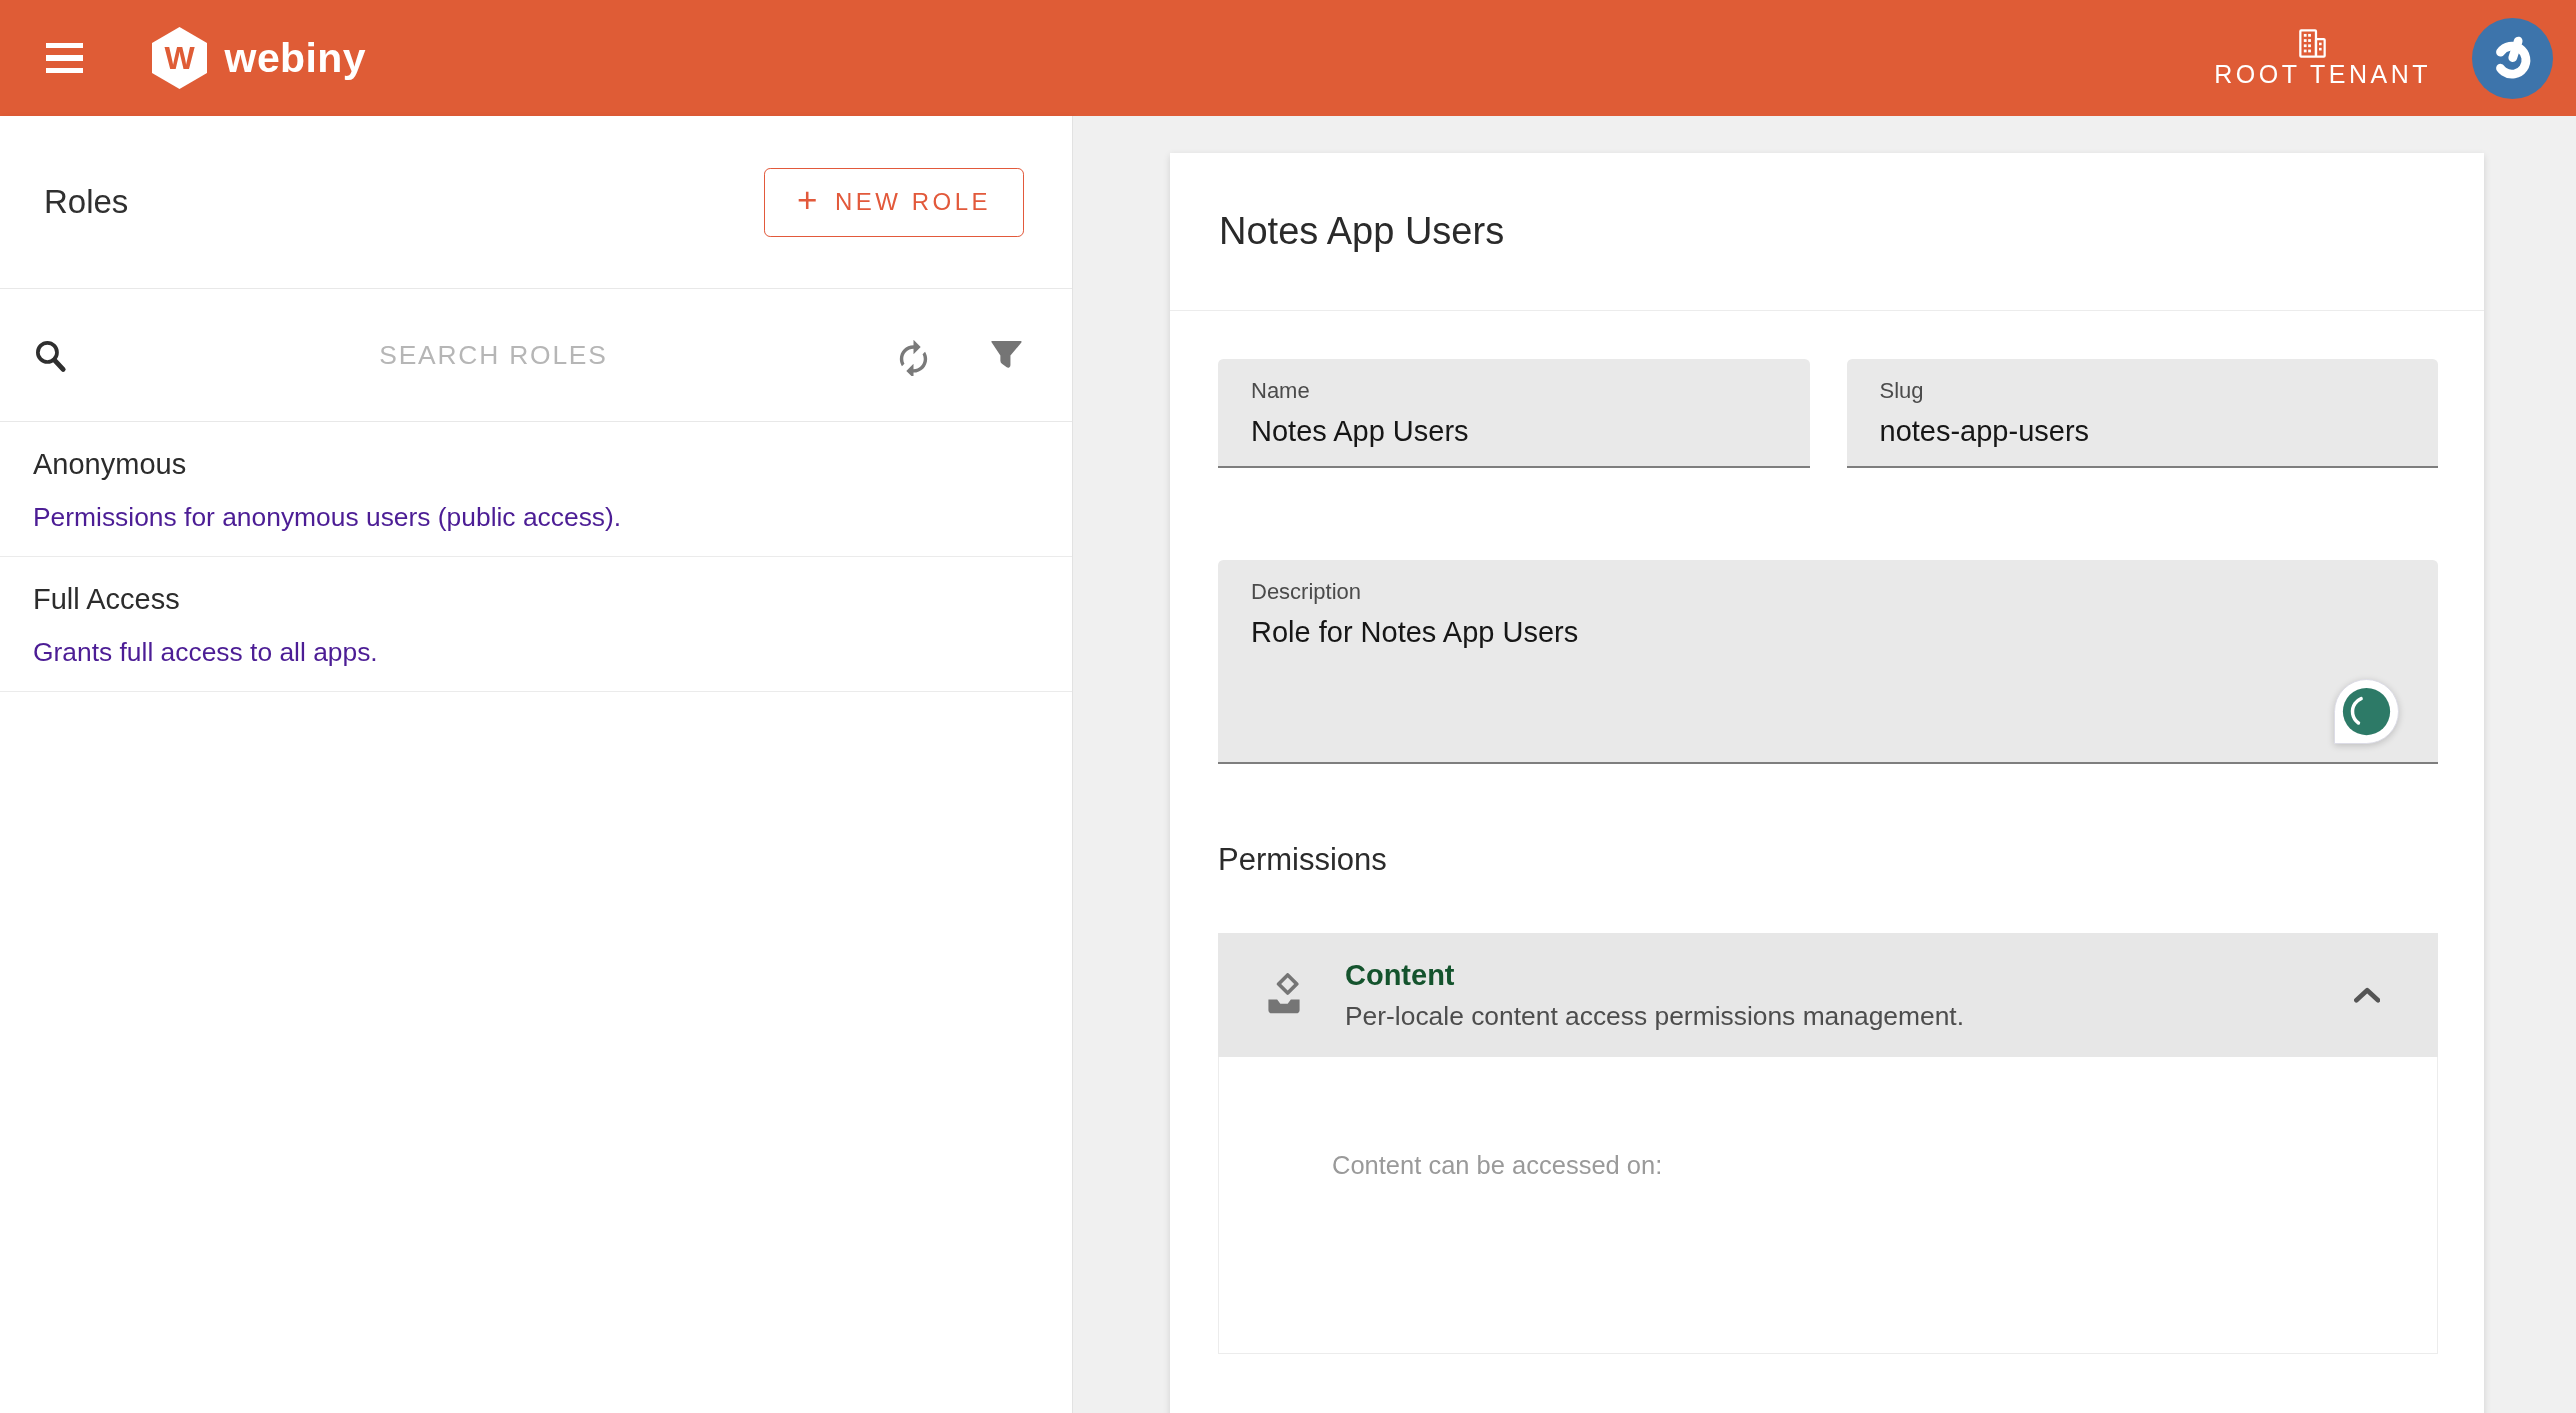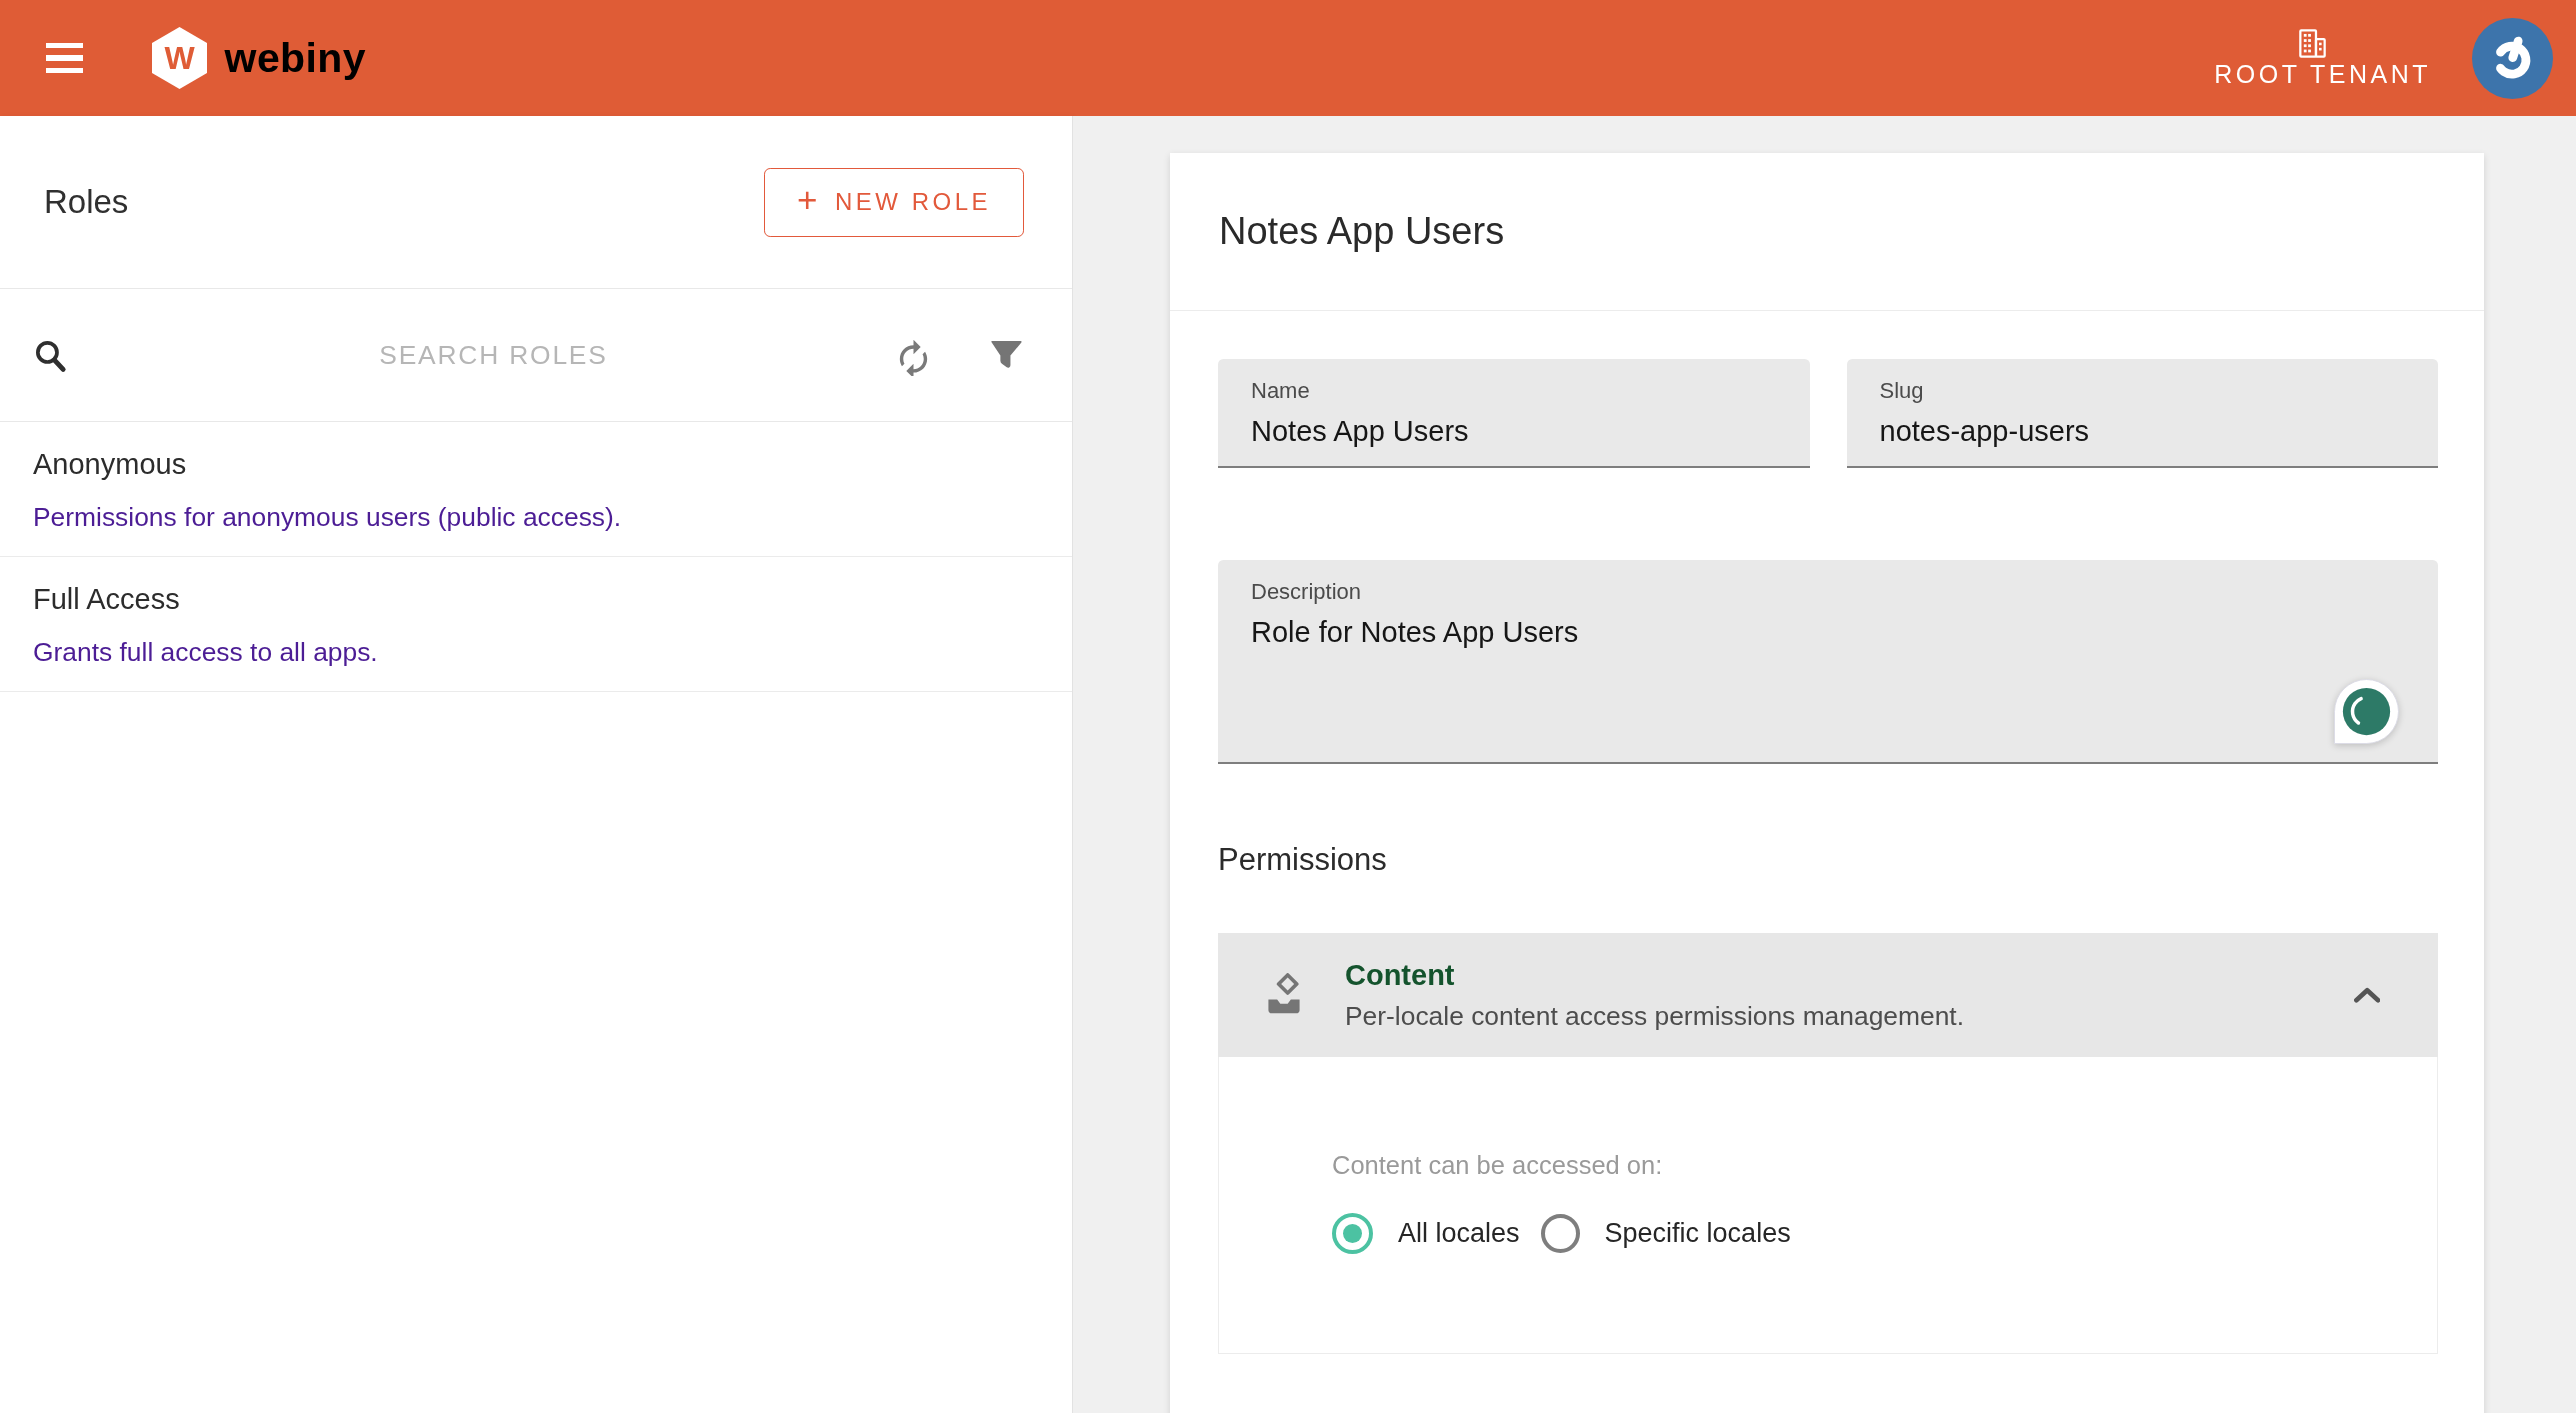--- a/index.html
+++ b/index.html
@@ -7,21 +7,21 @@
   body { font-family:"Liberation Sans", sans-serif; background:#f0f0f0; overflow:hidden; }
   .app { width:2576px; height:1413px; display:flex; flex-direction:column; }
 
   
   .app-header { height:116px; background:#df5c36; display:flex; align-items:center; padding:0 23px 0 46px; flex:none; }
   .menu-btn { width:37px; height:30px; background:none; border:none; cursor:pointer; display:flex; flex-direction:column; justify-content:space-between; }
   .menu-btn span { display:block; width:37px; height:5.3px; background:#fff; }
   .logo { display:flex; align-items:center; margin-left:69px; }
   .hex { width:55px; height:62px; background:#fff; clip-path:polygon(50% 0,100% 26%,100% 74%,50% 100%,0 74%,0 26%); display:flex; align-items:center; justify-content:center; }
   .hex span { color:#df5c36; font-size:32px; font-weight:700; }
-  .wordmark { color:#000000; font-size:41px; font-weight:700; margin-left:17.6px; letter-spacing:0.4px; }
+  .wordmark { color:#ffffff; font-size:41px; font-weight:700; margin-left:17.6px; letter-spacing:0.4px; }
   .h-spacer { flex:1; }
   .tenant { display:flex; align-items:center; background:none; border:none; cursor:pointer; color:#fff;flex-direction:column; }
   .tenant svg { margin-right:19.4px; }
   .tenant-label { color:#fff; font-size:25px; letter-spacing:3.5px; font-weight:400; }
   .avatar { width:81px; height:81px; border-radius:50%; background:#3d74ab; margin-left:41px; border:none; cursor:pointer; display:flex; align-items:center; justify-content:center; flex:none; }
 
   
   .content { flex:1; display:flex; min-height:0; }
 
   
@@ -204,32 +204,20 @@
               </div>
               <button class="acc-chevron">
                 <svg width="26.4" height="16" viewBox="0 0 28 16">
                   <polyline points="2.5,13.5 14,3 25.5,13.5" fill="none" stroke="#555" stroke-width="5" stroke-linecap="round" stroke-linejoin="round"></polyline>
                 </svg>
               </button>
             </div>
 
             <div class="accordion-body">
               <div class="acc-access-label">Content can be accessed on:</div>
-              <div class="radio-row">
-                <label class="radio-option">
-                  <span class="radio">
-                      <span class="dot"></span>
-                    </span>
-                  <span class="radio-label">All locales</span>
-                </label>
-                <label class="radio-option">
-                  <span class="radio unselected"></span>
-                  <span class="radio-label">Specific locales</span>
-                </label>
-              </div>
             </div>
           </div>
 
         </div>
       </section>
     </main>
 
   </div>
 </div>
 

